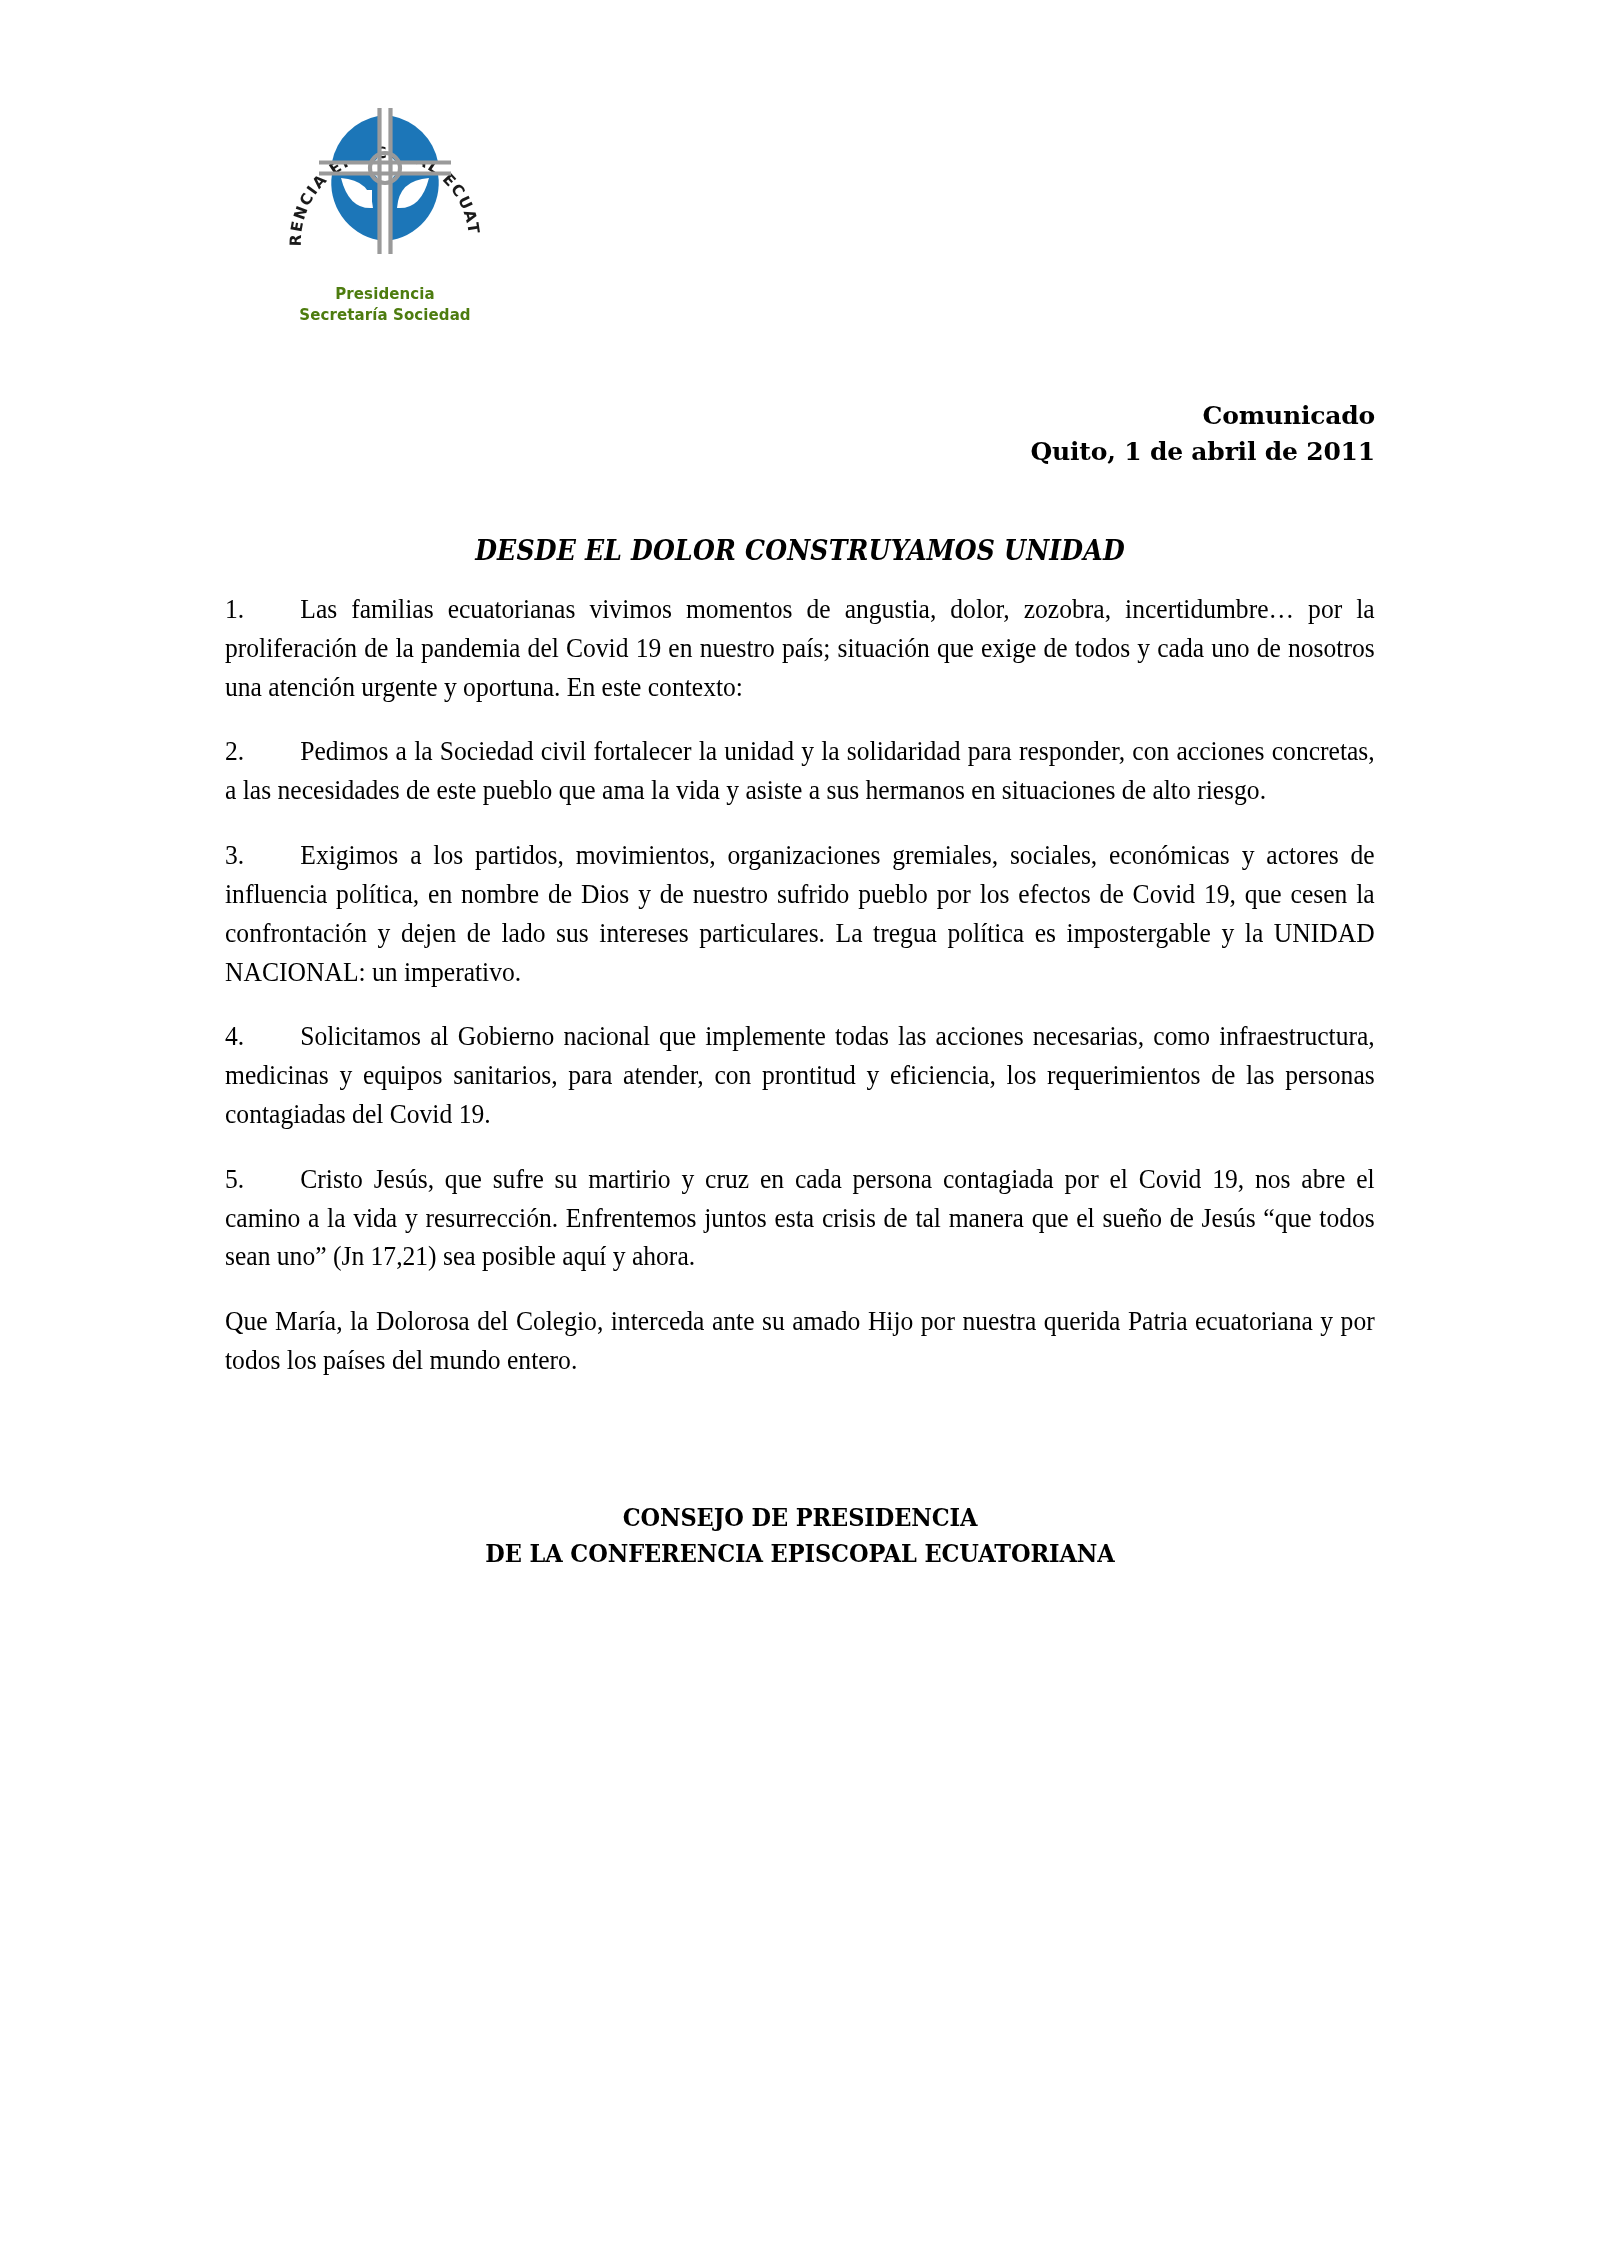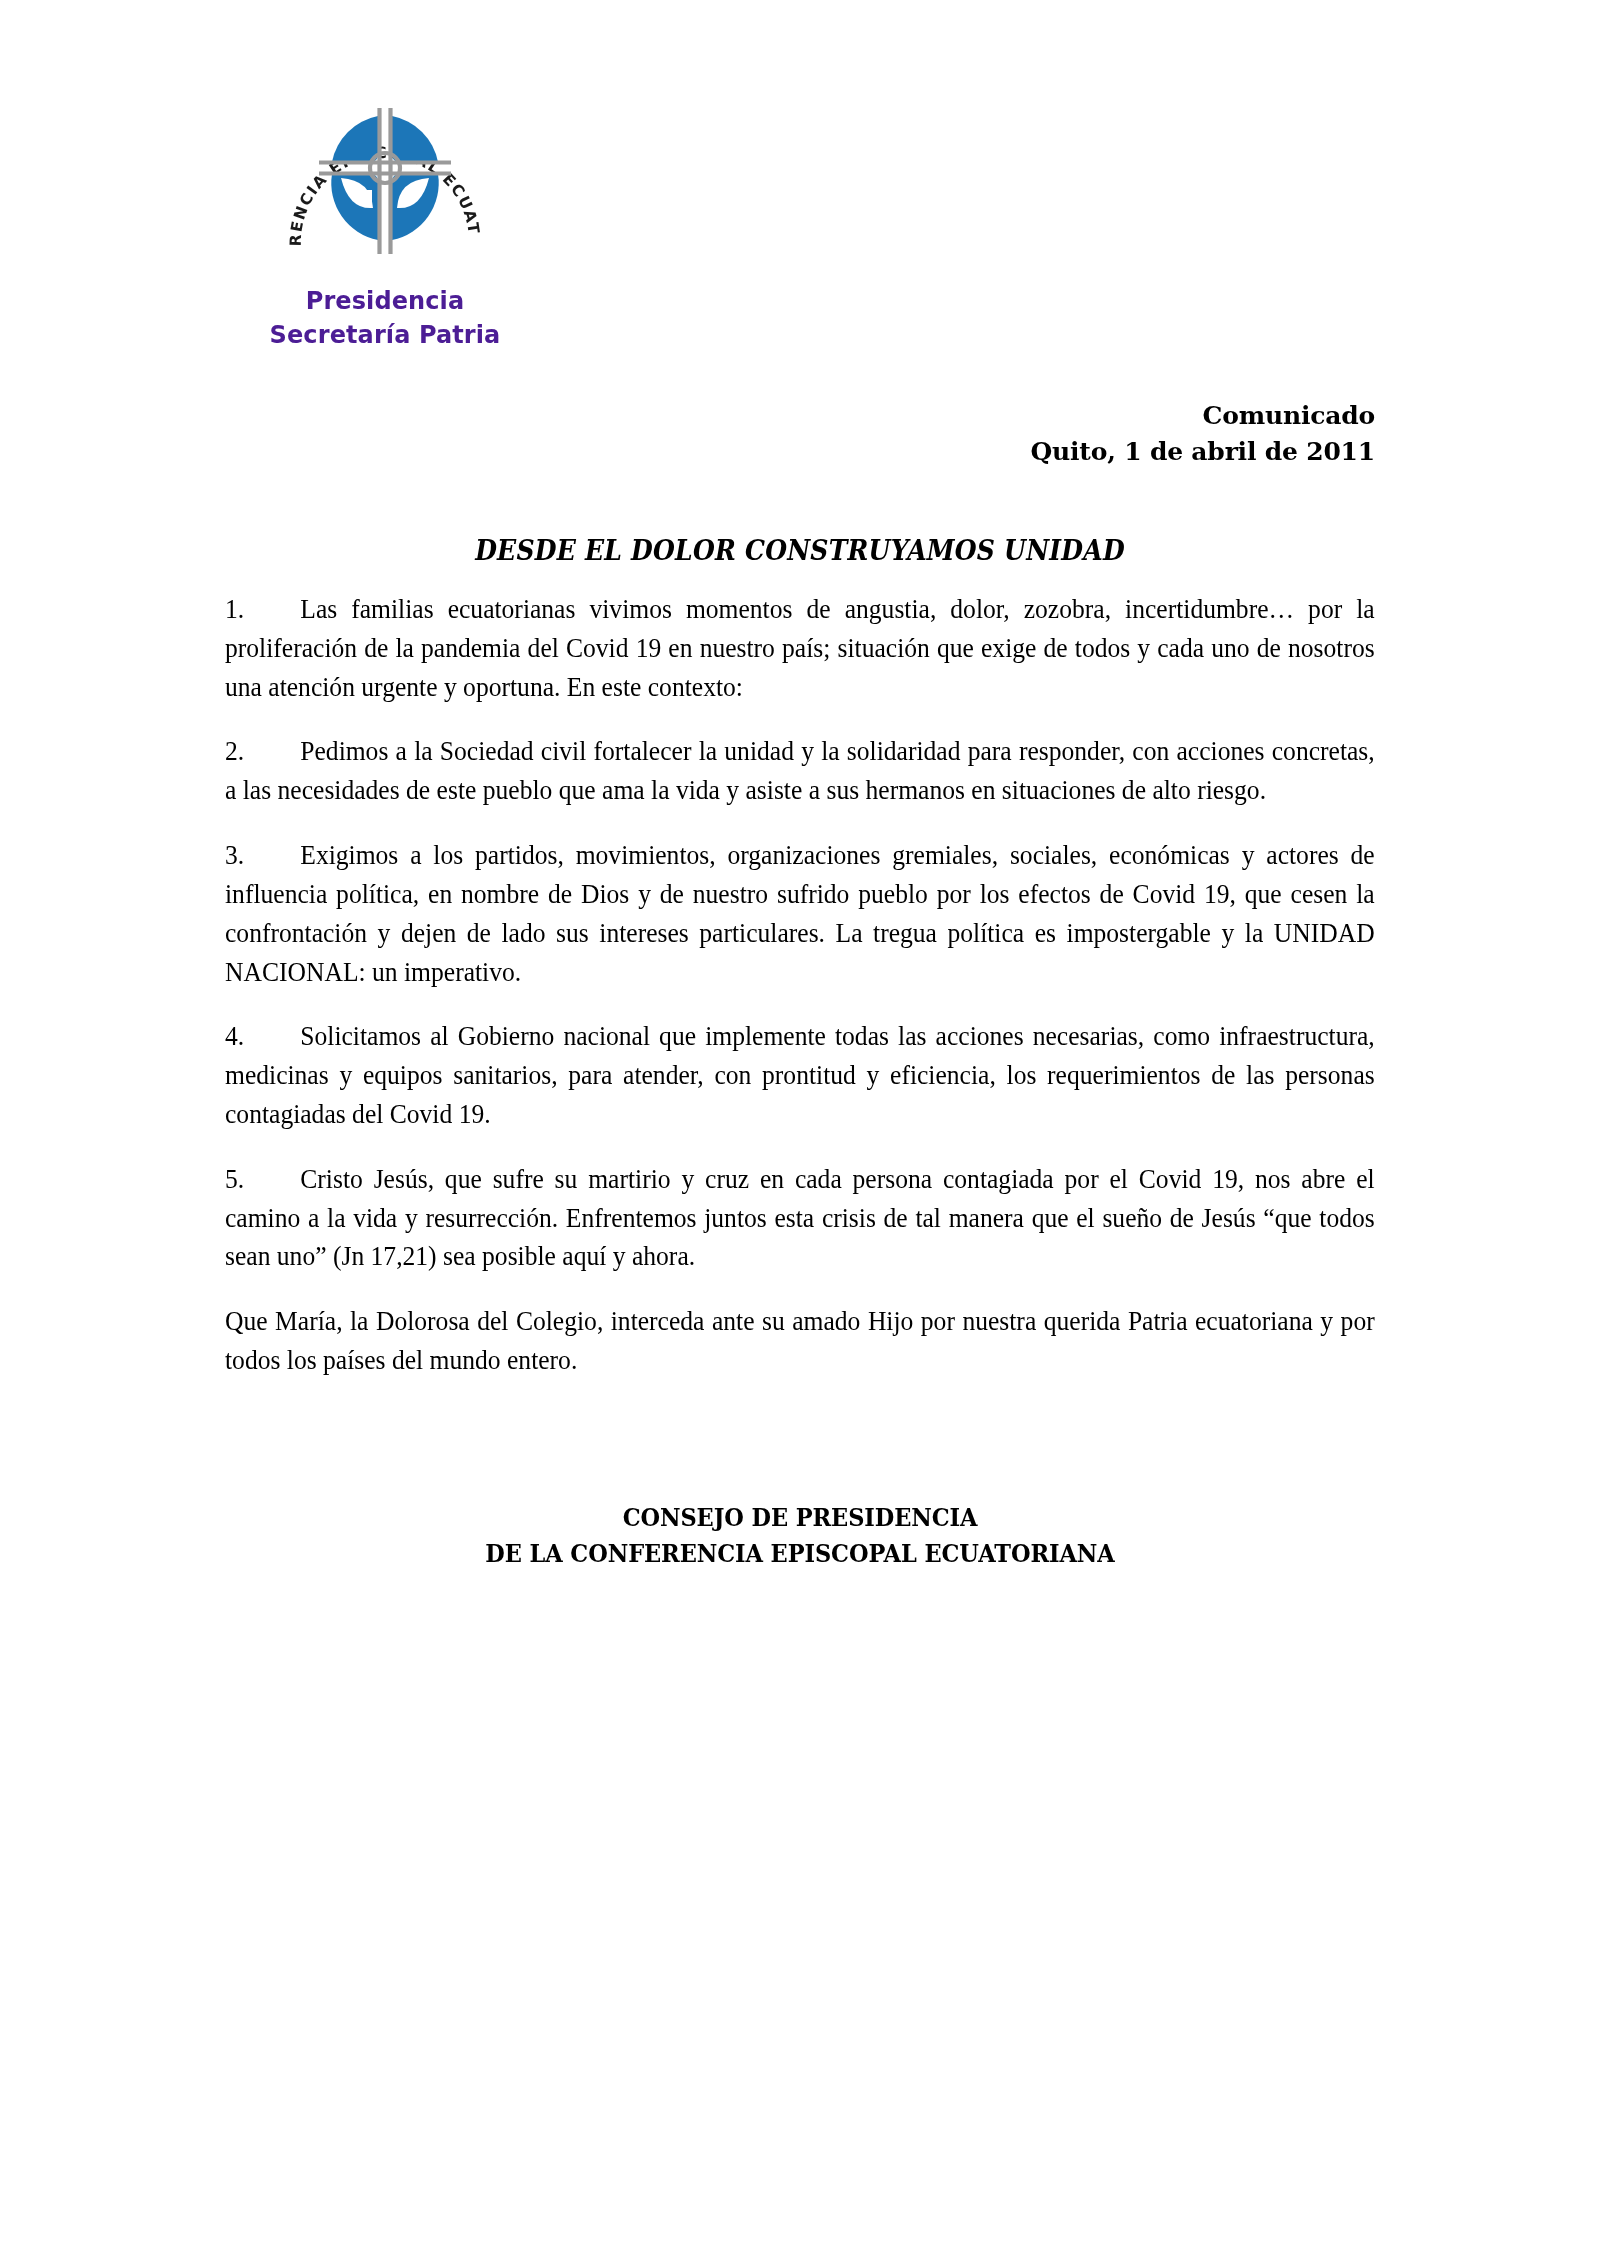--- a/index.html
+++ b/index.html
@@ -42,24 +42,24 @@
   .logo-svg {
     display: block;
     width: 220px;
     height: 210px;
   }
 
   .org-lines {
     margin-top: 4px;
     font-family: "DejaVu Sans", "Liberation Sans", sans-serif;
     font-weight: bold;
-    font-size: 24px;
+    font-size: 15px;
     line-height: 1.42;
     letter-spacing: 0.1px;
-    color: #4c1d95;
+    color: #4d7c0f;
   }
   .org-lines div { white-space: nowrap; }
 
   
   .doc {
     position: absolute;
     left: 225px;
     top: 0;
     width: 1150px;
   }
@@ -171,21 +171,21 @@
           </g>
 
           <circle cx="110" cy="98" r="15" fill="none" stroke="#9A9A9A" stroke-width="4.2"></circle>
           <circle cx="110" cy="98" r="15" fill="#ffffff" opacity="0"></circle>
         </g>
       </svg>
     </div>
 
     <div class="org-lines">
       <div>Presidencia</div>
-      <div>Secretaría Patria</div>
+      <div>Secretaría Sociedad</div>
     </div>
   </div>
 
   <div class="doc">
 
     <div class="header-block">
       <div>Comunicado</div>
       <div>Quito, 1 de abril de 2011</div>
     </div>
 

